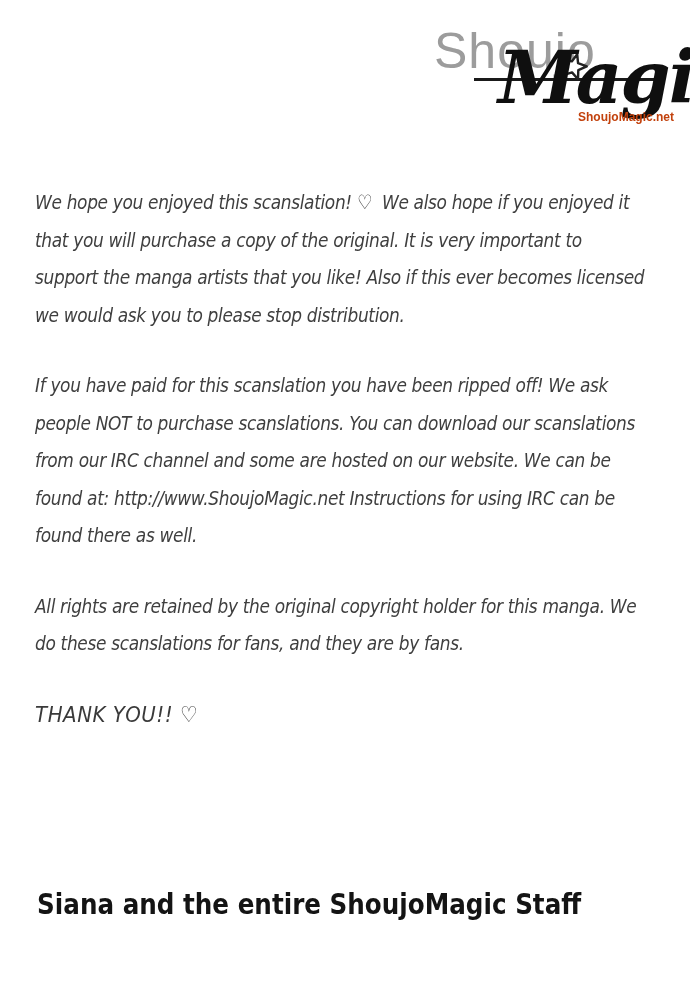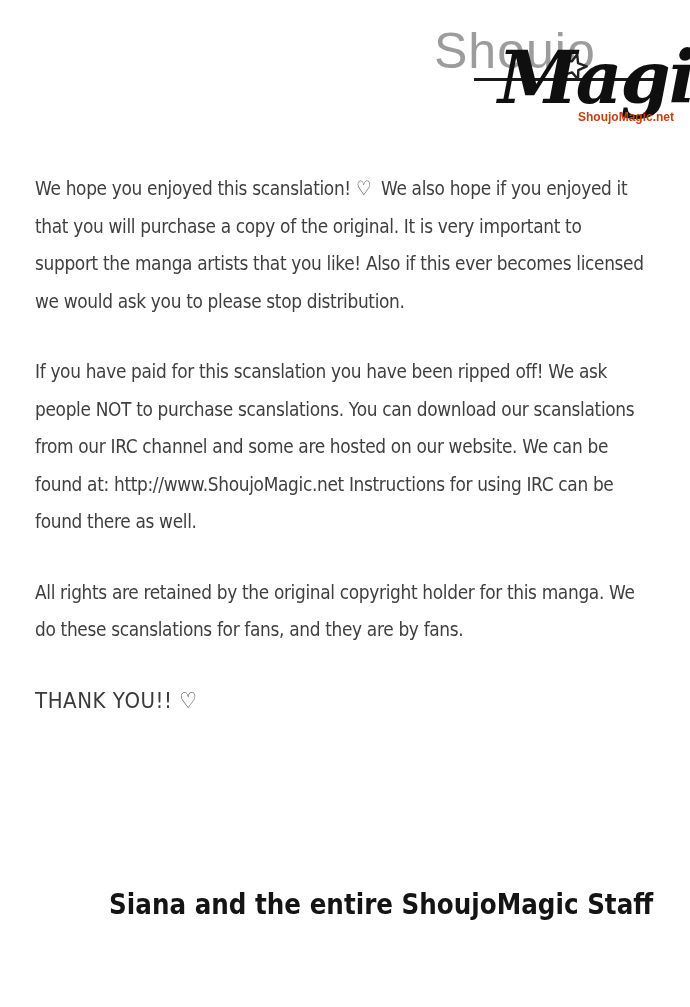--- a/index.html
+++ b/index.html
@@ -35,22 +35,23 @@
   }
   .logo-net {
     position: absolute; top: 80px; left: 148px;
     font-family: "Liberation Sans", sans-serif;
     font-size: 12px; font-weight: bold; color: #c2410c;
     letter-spacing: 0;
   }
 
   
   .content {
-    position: absolute; left: 35px; top: 170px; width: 650px;
+    position: absolute; left: 35px; top: 184px; width: 650px;
     color: #3f3f3f;
+    font-style: italic;
   }
   .para { margin: 0 0 33px 0; padding: 0; }
   .line {
     white-space: pre;
     font-size: 20px;
     line-height: 37.5px;
     letter-spacing: -0.4px;
     transform: scaleX(0.85);
     transform-origin: 0 50%;
   }
@@ -61,21 +62,21 @@
     letter-spacing: 0.6px;
     transform: scaleX(0.9);
     transform-origin: 0 50%;
     margin-top: 26px;
     color: #3a3a3a;
   }
 
   
   .footer {
     position: absolute; top: 888px; left: 0; width: 100%;
-    text-align: right;
+    text-align: left;
   }
   .footer-text {
     display: inline-block;
     font-family: "DejaVu Sans", sans-serif;
     font-weight: bold;
     font-size: 28px;
     color: #141414;
     letter-spacing: 0;
     transform: scaleX(0.88);
   }

